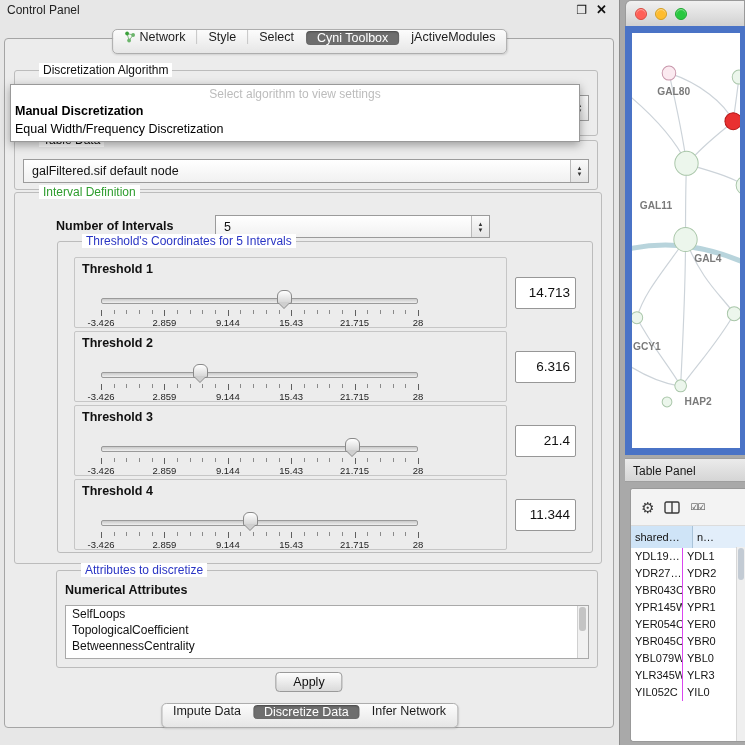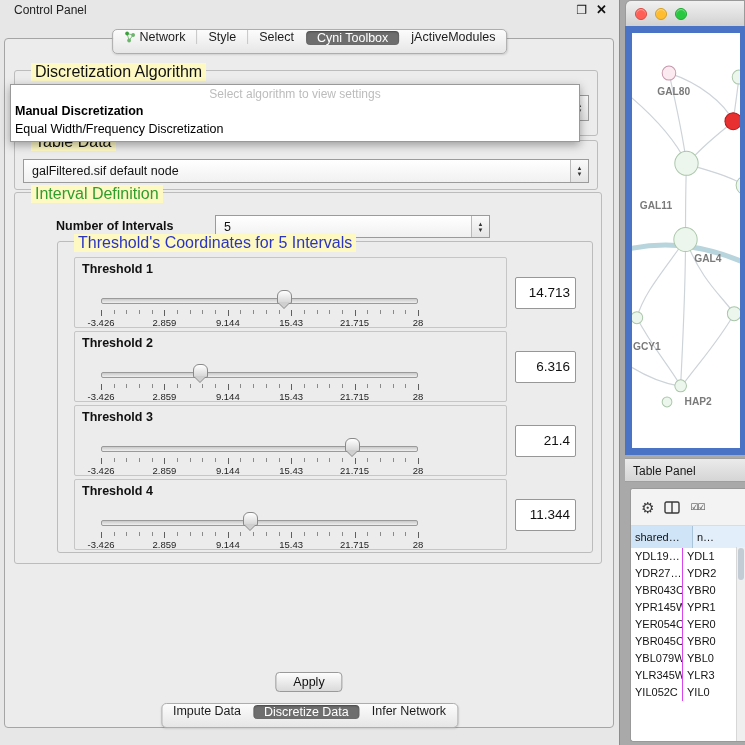--- a/index.html
+++ b/index.html
@@ -4,21 +4,21 @@
 <style>
   html,body{margin:0;padding:0;}
   body{font-family:"Liberation Sans",sans-serif;background:#a9a9a9;}
   .screen{position:relative;width:745px;height:745px;background:#a9a9a9;overflow:hidden;
           font-family:"Liberation Sans",sans-serif;color:#111;}
 
   
   .control-panel{position:absolute;left:0;top:0;width:619px;height:745px;background:#e7e7e7;
                  border-right:1px solid #8c8c8c;}
   .cp-titlebar{position:absolute;left:0;top:0;width:100%;height:20px;font-size:12px;line-height:20px;}
-  .cp-title{padding-left:14px;color:#222;}
+  .cp-title{padding-left:7px;color:#222;}
   .cp-float{position:absolute;right:32px;top:0;font-size:12px;color:#111;line-height:20px;}
   .cp-close{position:absolute;right:12px;top:0;font-size:13px;font-weight:bold;color:#111;line-height:20px;}
 
   .cp-inner{position:absolute;left:4px;top:38px;width:608px;height:688px;background:#ececec;
             border:1px solid #a5a5a5;border-radius:4px;}
 
   
   .tabstrip{position:absolute;left:50%;transform:translateX(-50%);display:flex;align-items:flex-start;
             background:linear-gradient(#fcfcfc,#e6e6e6);border:1px solid #adadad;border-radius:5px;
             height:23px;z-index:6;box-shadow:0 1px 2px rgba(0,0,0,.12);}
@@ -27,21 +27,21 @@
   .tab{display:flex;align-items:center;gap:4px;padding:0 11px;font-size:12.5px;color:#1c1c1c;
        white-space:nowrap;cursor:default;}
   .tab + .tab{border-left:1px solid #c6c6c6;}
   .tab.selected{background:var(--tab-selected,#6e6e6e);color:#fff;border-radius:4px;margin:1px;
                 border-left:none;box-shadow:inset 0 1px 2px rgba(0,0,0,.35);}
   .tab.selected + .tab{border-left:none;}
   .net-tab-icon{width:12px;height:12px;}
 
   
   .group{position:absolute;border:1px solid #bcbcbc;border-radius:3px;}
-  .group-title{position:absolute;top:-8px;left:16px;background:#fef9c3;padding:0 4px;font-size:16px;
+  .group-title{position:absolute;top:-8px;left:24px;background:#ffffff;padding:0 4px;font-size:12px;
                color:#111;white-space:nowrap;}
   .group-title.green{color:var(--group-green,#2e9d2e);}
   .group-title.blue{color:var(--group-blue,#2a35c4);}
 
   
   .combo{position:absolute;display:flex;align-items:center;background:linear-gradient(#ffffff,#f1f1f1);
          border:1px solid #9b9b9b;border-radius:0;font-size:12.5px;color:#111;overflow:hidden;}
   .combo-text{flex:1;padding-left:8px;white-space:nowrap;overflow:hidden;}
   .stepper{width:17px;align-self:stretch;border-left:1px solid #b9b9b9;display:flex;flex-direction:column;
            align-items:center;justify-content:center;font-size:6px;color:#333;line-height:6px;
@@ -349,20 +349,34 @@
                     <span class="tick-label" style="left: 80%;">21.715</span>
                     <span class="tick-label" style="left: 100%;">28</span>
                   </div>
                 </div>
                 <div class="value-box">11.344</div>
               </div>
             </div>
         </div>
       </div>
 
+      <div class="group" style="left:51px;top:531px;width:540px;height:96px;">
+        <span class="group-title blue">Attributes to discretize</span>
+        <span class="attr-subtitle">Numerical Attributes</span>
+        <div class="listbox">
+          <div id="attr-items">
+              <div class="list-item">SelfLoops</div>
+              <div class="list-item">TopologicalCoefficient</div>
+              <div class="list-item">BetweennessCentrality</div>
+            </div>
+          <div class="v-scroll">
+              <div class="v-thumb"></div>
+            </div>
+        </div>
+      </div>
 
       <button class="apply-btn">Apply</button>
     </div>
 
     <div class="tabstrip top-strip" id="top-tabs">
         <div class="tab">
           <svg class="net-tab-icon" viewBox="0 0 12 12">
             <path d="M3,2.5 L9,4 L5,9.5 Z" fill="none" stroke="#7ab37a" stroke-width="0.9"></path>
             <circle cx="3" cy="2.5" r="1.9" fill="#3aa03a"></circle>
             <circle cx="9" cy="4" r="1.9" fill="#6cb56c"></circle>

